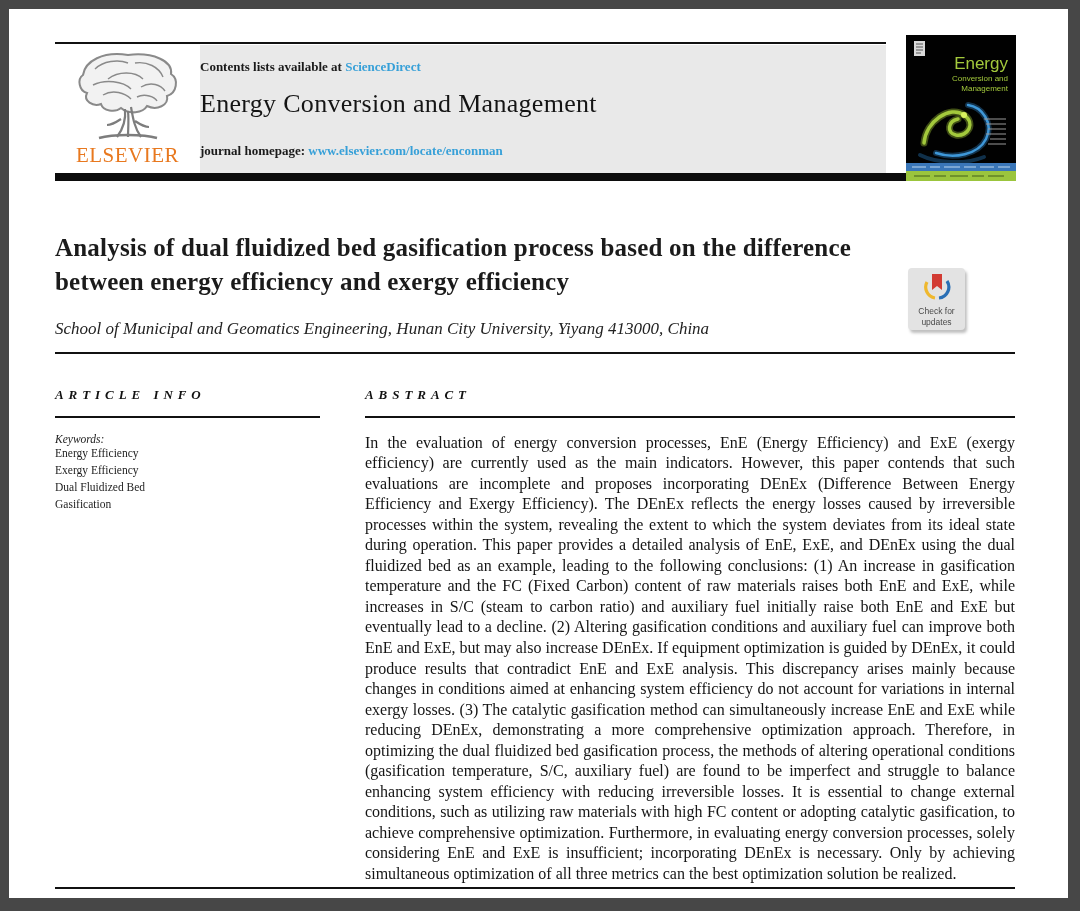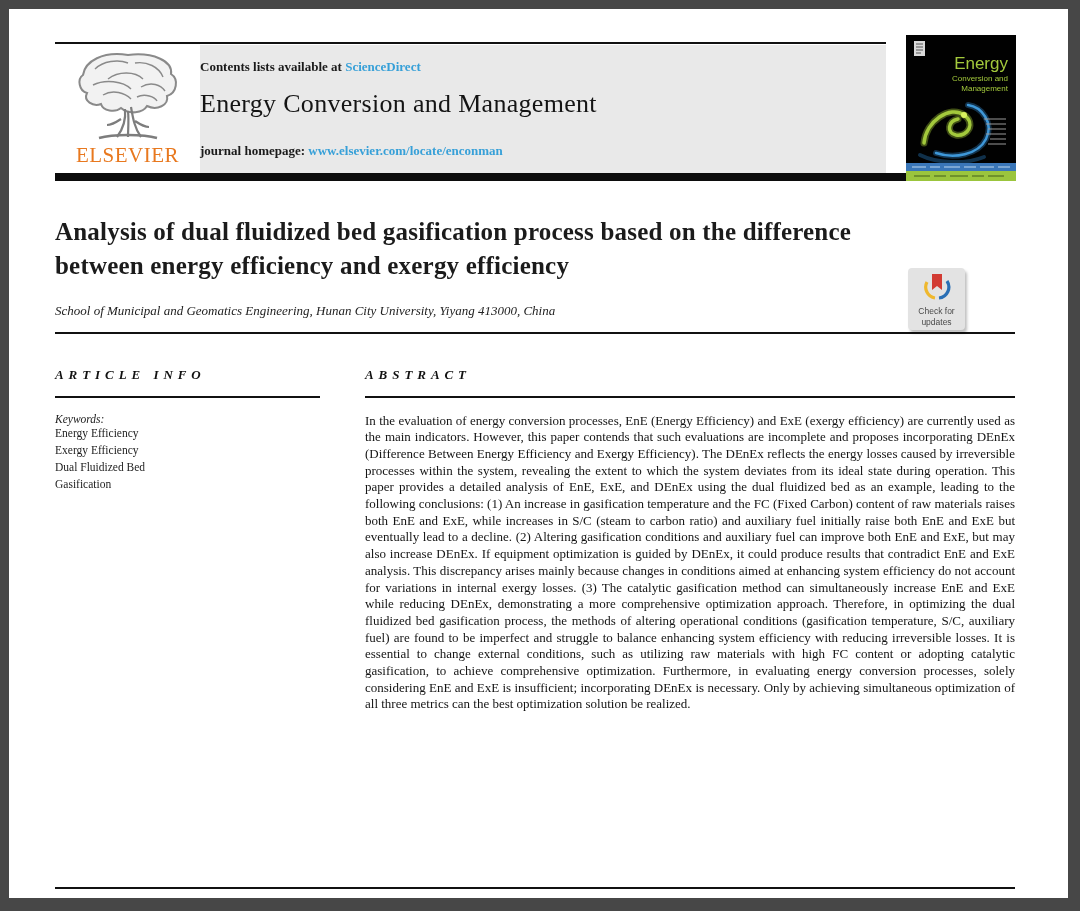--- a/index.html
+++ b/index.html
@@ -86,21 +86,21 @@
   }
   .cover {
     position: absolute;
     right: 0; top: 0;
     width: 109px; height: 146px;
     background: #000;
   }
   .cover svg { display: block; }
   
   .article-title {
-    margin-top: 34px;
+    margin-top: 50px;
     width: 850px;
     font-size: 25px;
     line-height: 1.35;
     color: #1b1b1b;
     letter-spacing: 0.2px;
   }
   .badge {
     position: absolute;
     left: 899px; top: 259px;
     width: 57px; height: 62px;
@@ -125,21 +125,21 @@
   }
   .corresp-mark {
     color: #3aa4da;
     font-size: 11px;
     vertical-align: super;
     margin-left: 1px;
   }
   .affiliation {
     margin-top: 20px;
     font-style: italic;
-    font-size: 13px;
+    font-size: 17px;
     color: #222;
   }
   .full-rule {
     margin-top: 13px;
     height: 2px;
     background: #111;
     width: 960px;
   }
   
   .cols {
@@ -168,21 +168,21 @@
     font-size: 11.5px;
     color: #222;
   }
   .keyword-item {
     font-size: 11.5px;
     line-height: 1.5;
     color: #1c1c1c;
   }
   .abstract-text {
     margin-top: 15px;
-    font-size: 13px;
+    font-size: 16px;
     line-height: 1.285;
     text-align: justify;
     color: #141414;
   }
   .bottom-rule {
     position: absolute;
     left: 46px; bottom: 9px;
     width: 960px; height: 2px;
     background: #111;
   }

